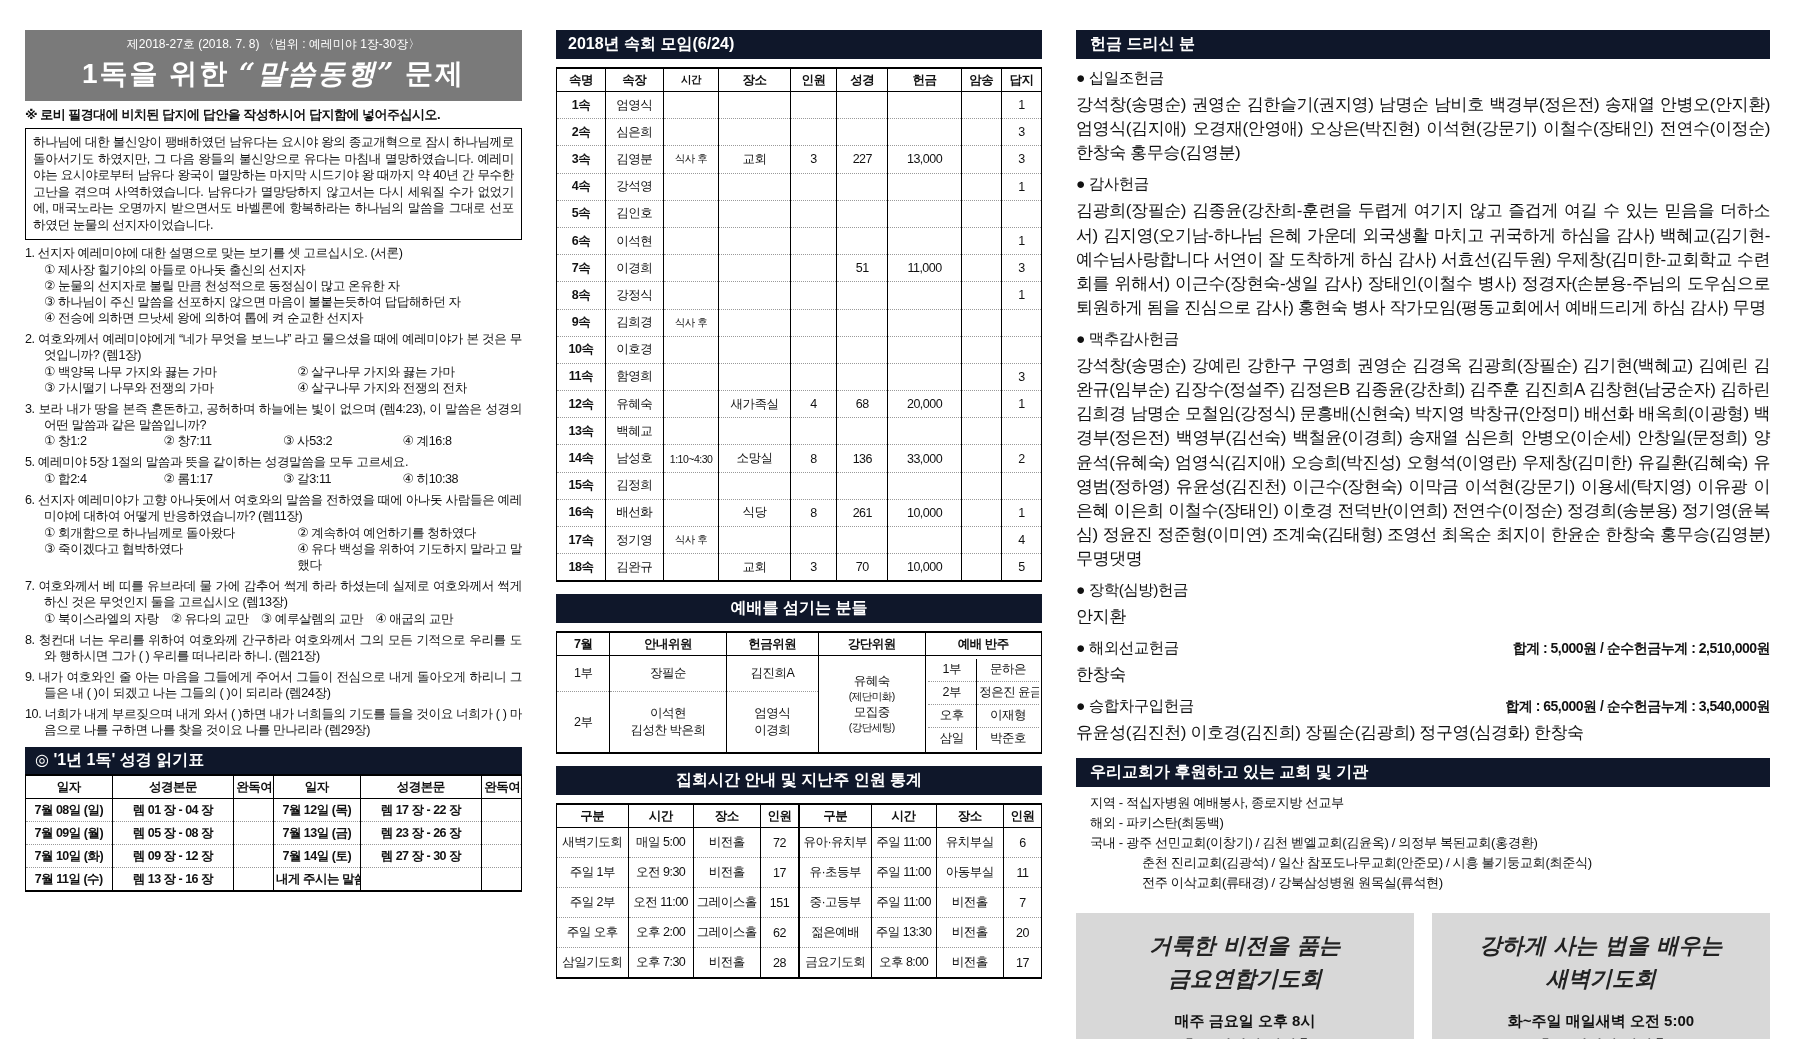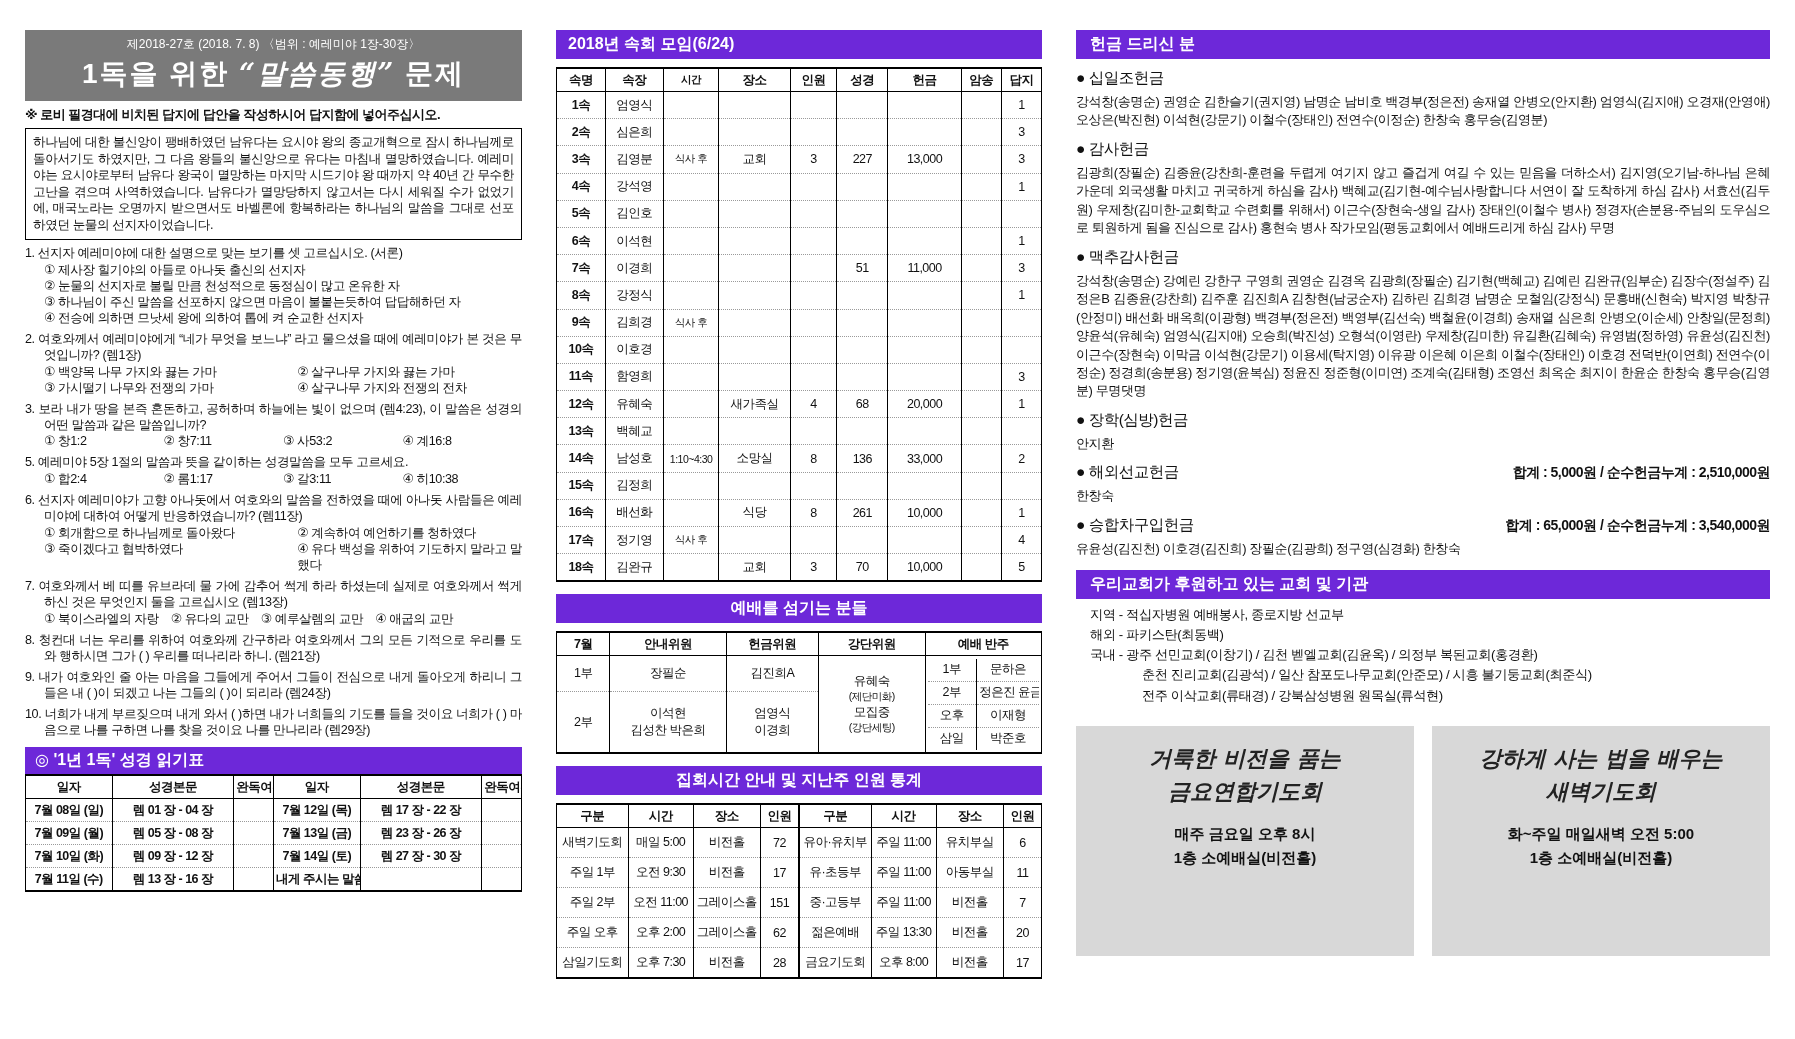--- a/index.html
+++ b/index.html
@@ -7,21 +7,21 @@
     width:1795px;height:1039px;position:relative;background:#ffffff;
     font-family:"Liberation Sans","DejaVu Sans",sans-serif;color:#111;
     overflow:hidden;
   }
   .col{position:absolute;top:30px;}
   #col-left{left:25px;width:497px;}
   #col-mid{left:556px;width:486px;}
   #col-right{left:1076px;width:694px;}
 
   
-  .bar{background:#6d28d9;color:#fff;font-weight:bold;}
+  .bar{background:#0f172a;color:#fff;font-weight:bold;}
   .bar.center{text-align:center;}
 
   
   .title-block{background:#7a7a7a;color:#fff;text-align:center;padding:6px 4px 8px;}
   .title-issue{font-size:12px;letter-spacing:0px;}
   .title-main{font-size:28px;font-weight:bold;margin-top:2px;letter-spacing:2px;}
   .script{font-family:"DejaVu Serif","Liberation Serif",serif;font-style:italic;font-weight:bold;}
   .notice{font-size:13px;font-weight:bold;margin:5px 0 4px;letter-spacing:-0.5px;}
   .intro-box{border:1.5px solid #000;padding:5px 7px;font-size:12.6px;line-height:1.32;text-align:justify;letter-spacing:-0.4px;}
   #questions{margin-top:6px;}
@@ -91,21 +91,21 @@
   .schedule th:nth-child(8),.schedule td:nth-child(8){width:7.5%;}
   .schedule th{font-size:14px;}
   .schedule td{height:24px;}
 
   
   .right-bar{font-size:16px;padding:4px 14px;}
   .section{margin-top:9px;}
   .sec-head{display:flex;justify-content:space-between;align-items:baseline;}
   .sec-label{font-size:15.5px;font-weight:normal;letter-spacing:-0.5px;}
   .sec-total{font-size:14px;font-weight:bold;letter-spacing:-0.5px;}
-  .sec-body{font-size:13px;line-height:1.42;text-align:justify;margin-top:4px;letter-spacing:-0.4px;}
+  .sec-body{font-size:17px;line-height:1.42;text-align:justify;margin-top:4px;letter-spacing:-0.4px;}
   .support-bar{margin-top:12px;}
   .support-lines{font-size:13.2px;line-height:1.52;margin-top:6px;letter-spacing:-0.4px;}
   .support-lines div{padding-left:14px;}
   .support-lines div.indent{padding-left:66px;}
 
   .boxes{display:grid;grid-template-columns:1fr 1fr;gap:18px;margin-top:20px;}
   .gbox{background:#d8d8d8;text-align:center;padding:16px 6px 14px;min-height:200px;}
   .gbox .bt{font-size:22px;line-height:1.5;color:#222;}
   .gbox .bb{font-size:15px;font-weight:bold;margin-top:14px;line-height:1.6;}
 </style>

